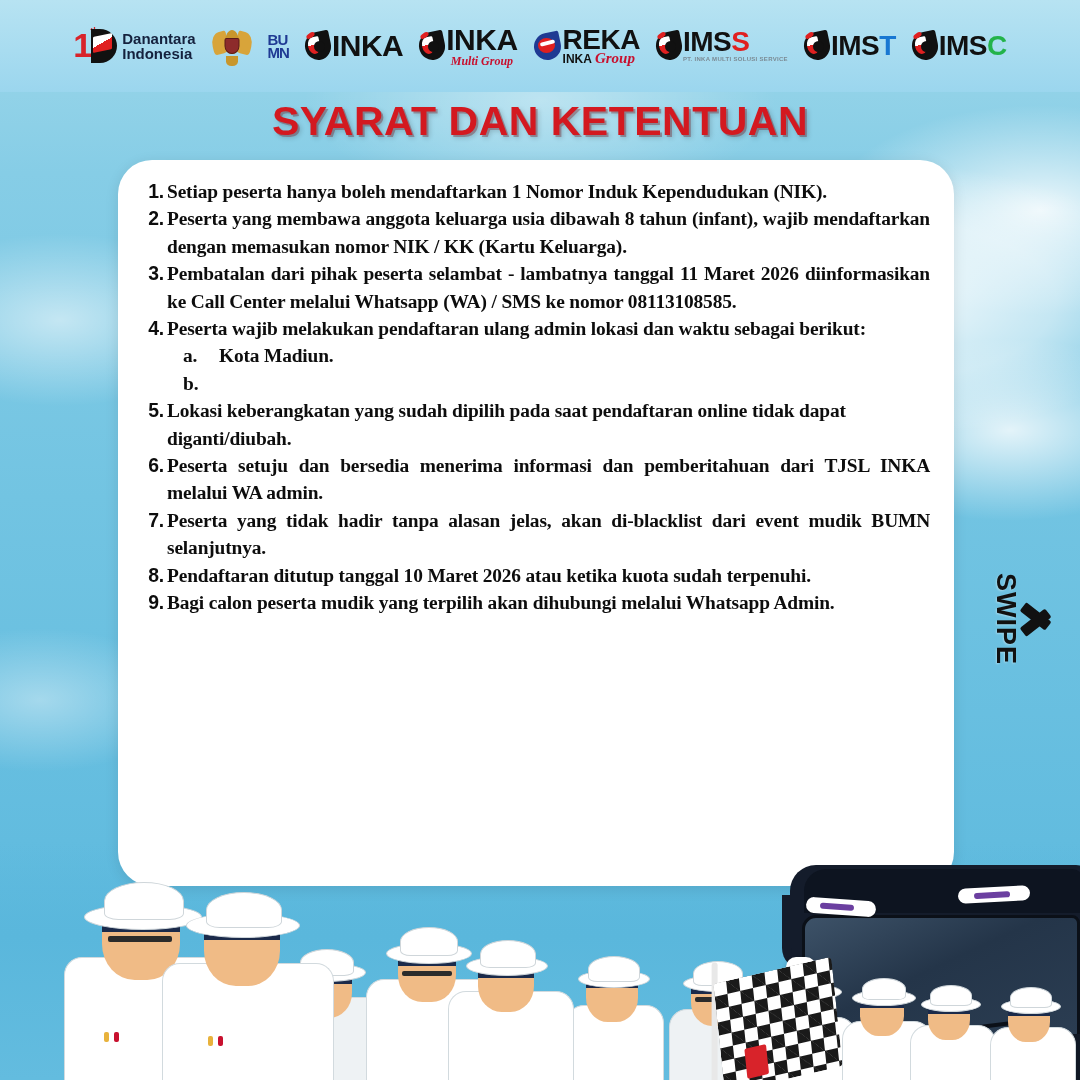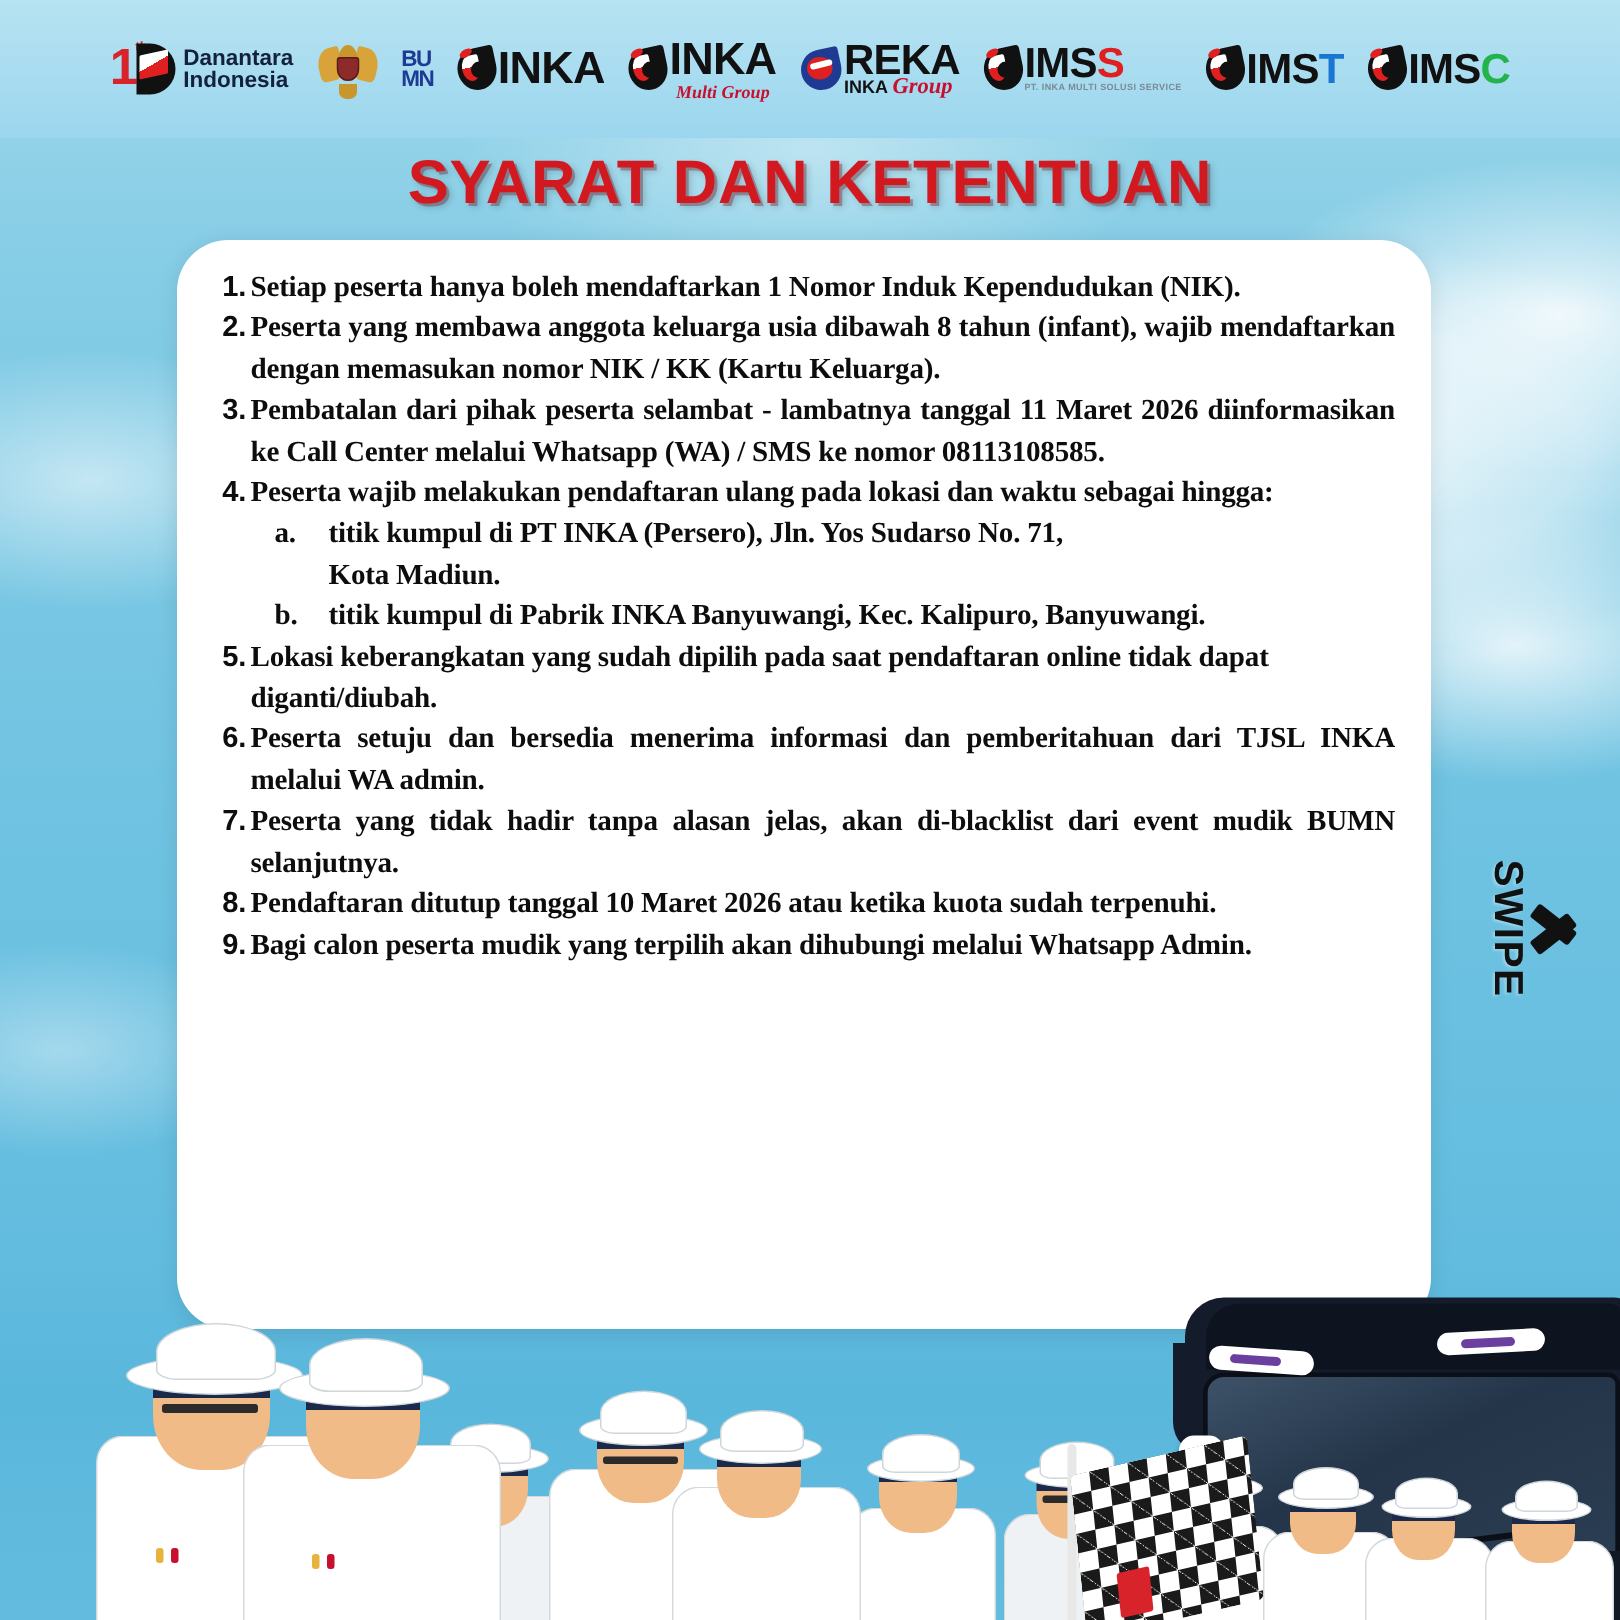--- a/index.html
+++ b/index.html
@@ -321,32 +321,30 @@
     </li>
 
     <li>
       <span class="num">3.</span>
       <span class="body just">Pembatalan dari pihak peserta selambat - lambatnya tanggal 11 Maret 2026 diinformasikan ke Call Center melalui Whatsapp (WA) / SMS ke nomor 08113108585.</span>
     </li>
 
     <li>
       <span class="num">4.</span>
       <span class="body">
-        <span class="sline">Peserta wajib melakukan pendaftaran ulang pada lokasi dan waktu sebagai hingga:</span>
+        <span class="sline">Peserta wajib melakukan pendaftaran ulang admin lokasi dan waktu sebagai berikut:</span>
         <span class="subitem">
           <span class="slab">a.</span>
           <span class="sbody">
-            <span class="sline indent">titik kumpul di PT INKA (Persero), Jln. Yos Sudarso No. 71,</span>
             <span class="sline indent">Kota Madiun.</span>
           </span>
         </span>
         <span class="subitem">
           <span class="slab">b.</span>
           <span class="sbody">
-            <span class="sline indent">titik kumpul di Pabrik INKA Banyuwangi, Kec. Kalipuro, Banyuwangi.</span>
           </span>
         </span>
       </span>
     </li>
 
     <li>
       <span class="num">5.</span>
       <span class="body">Lokasi keberangkatan yang sudah dipilih pada saat pendaftaran online tidak dapat diganti/diubah.</span>
     </li>
 

